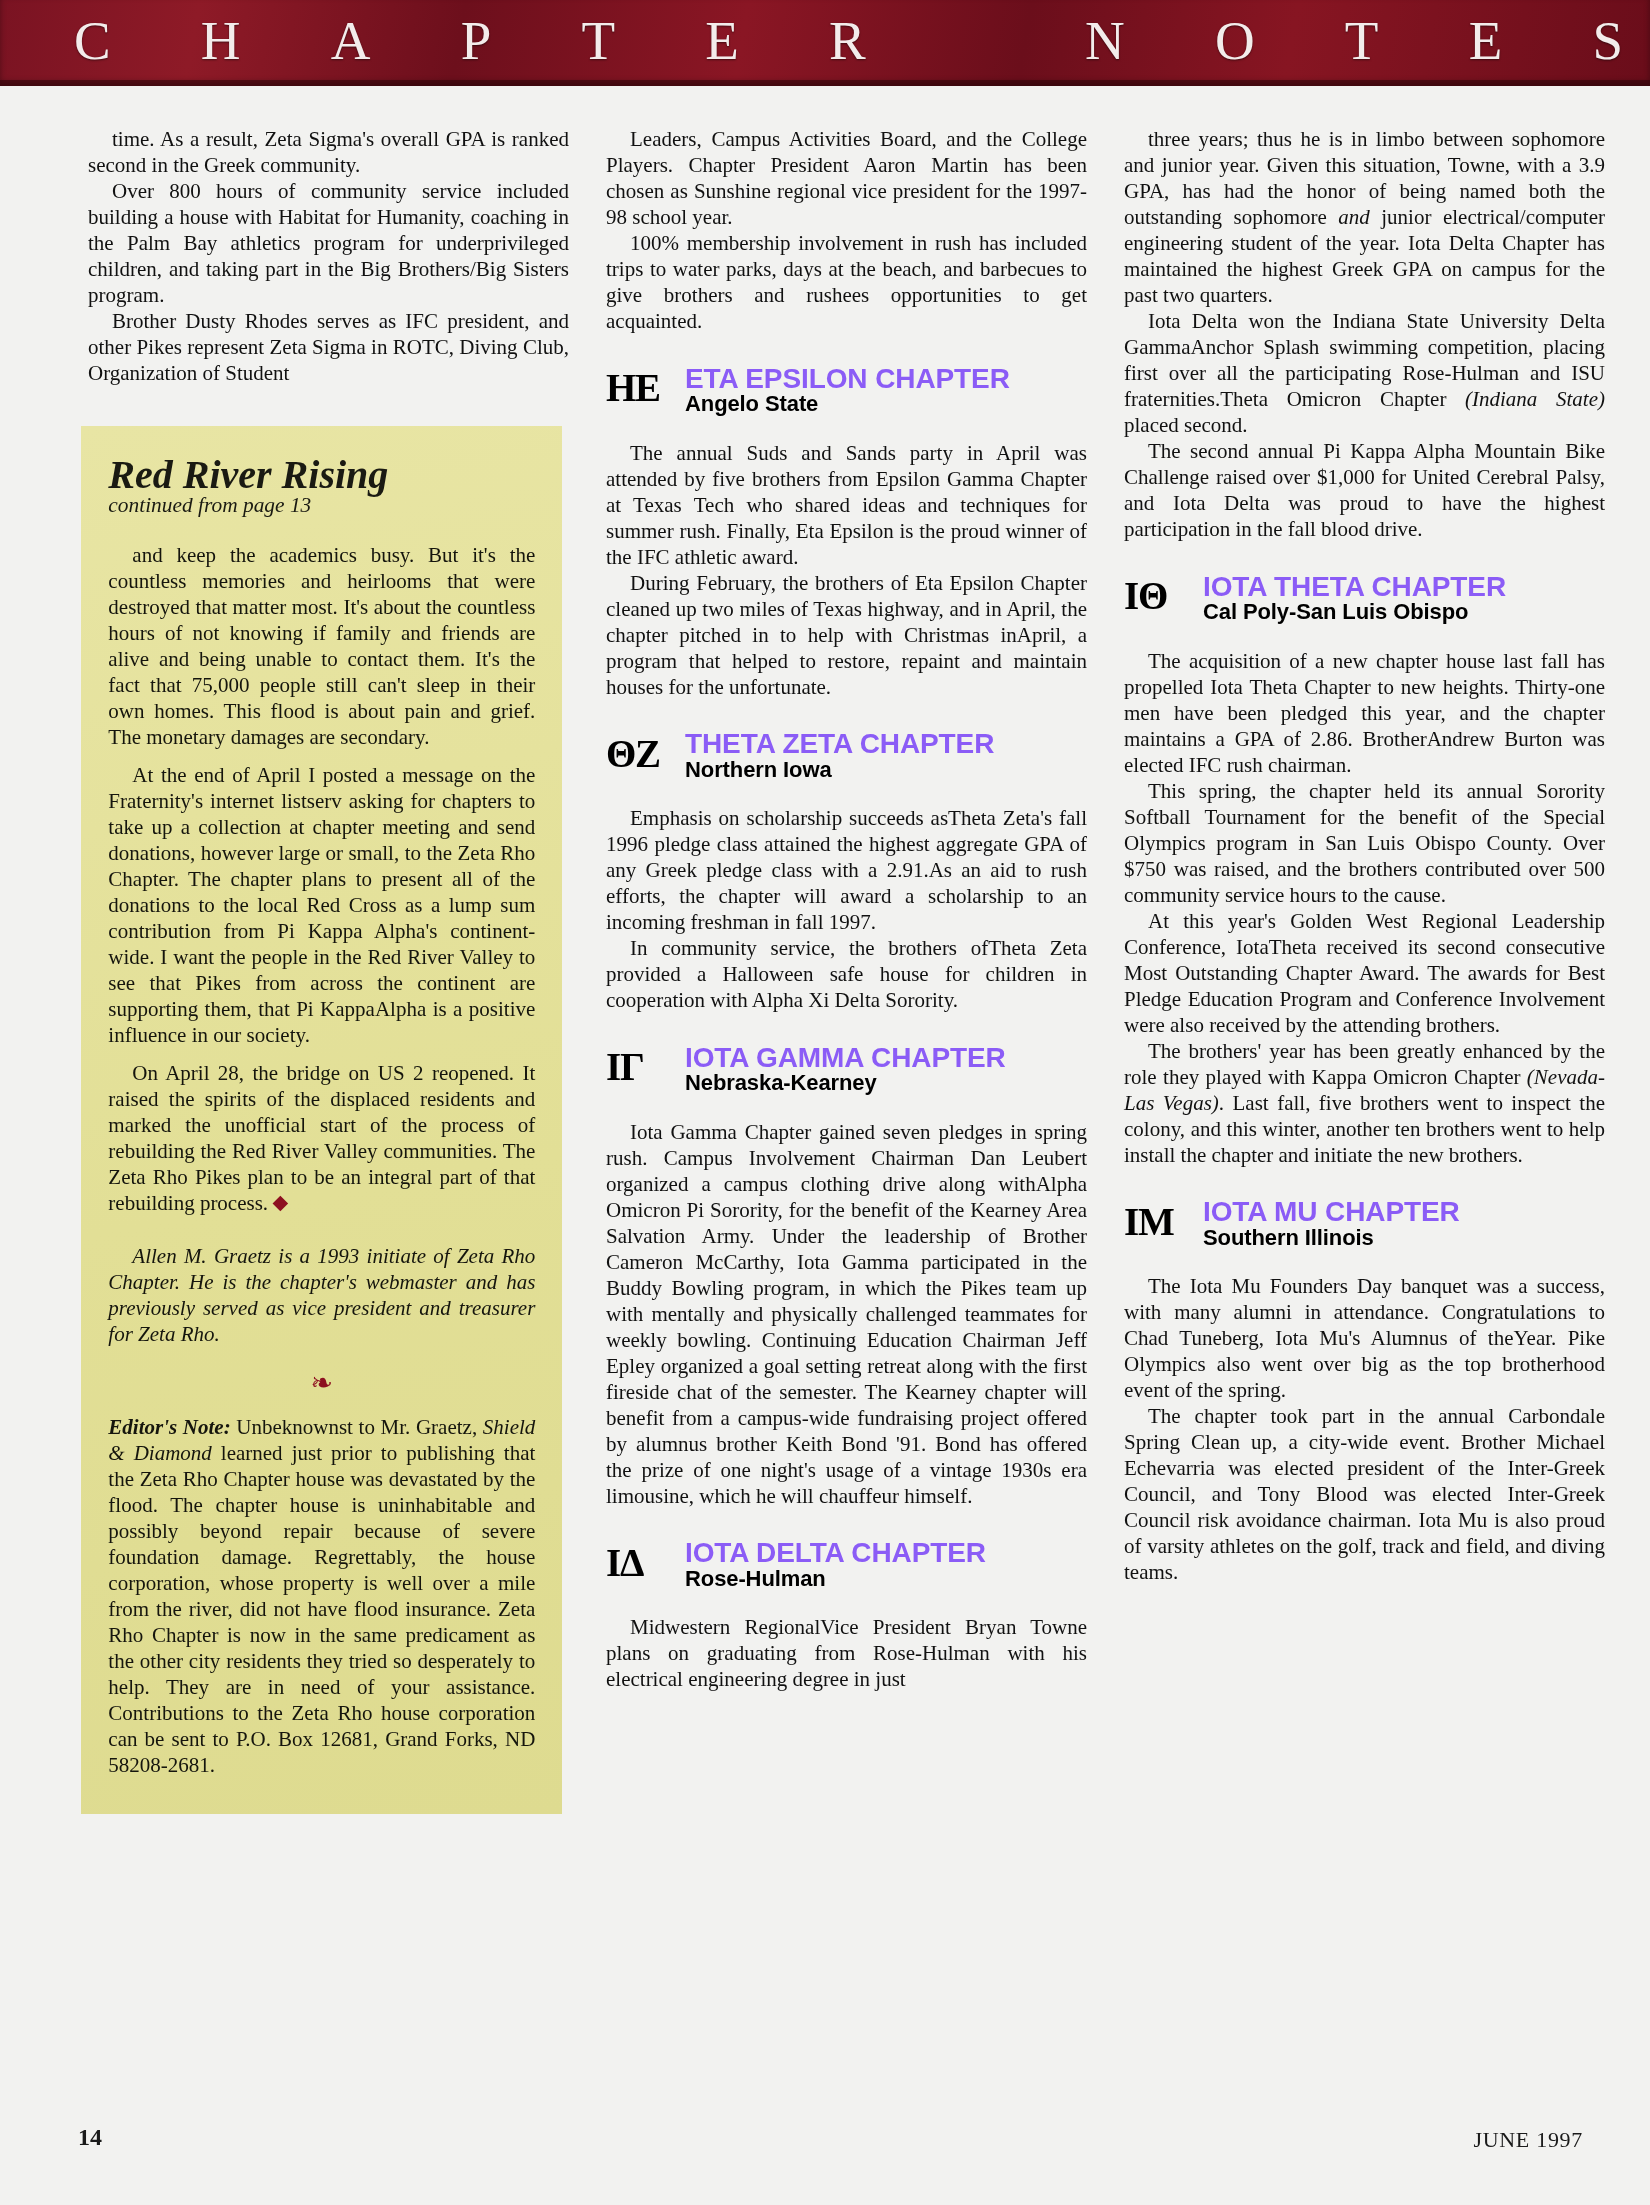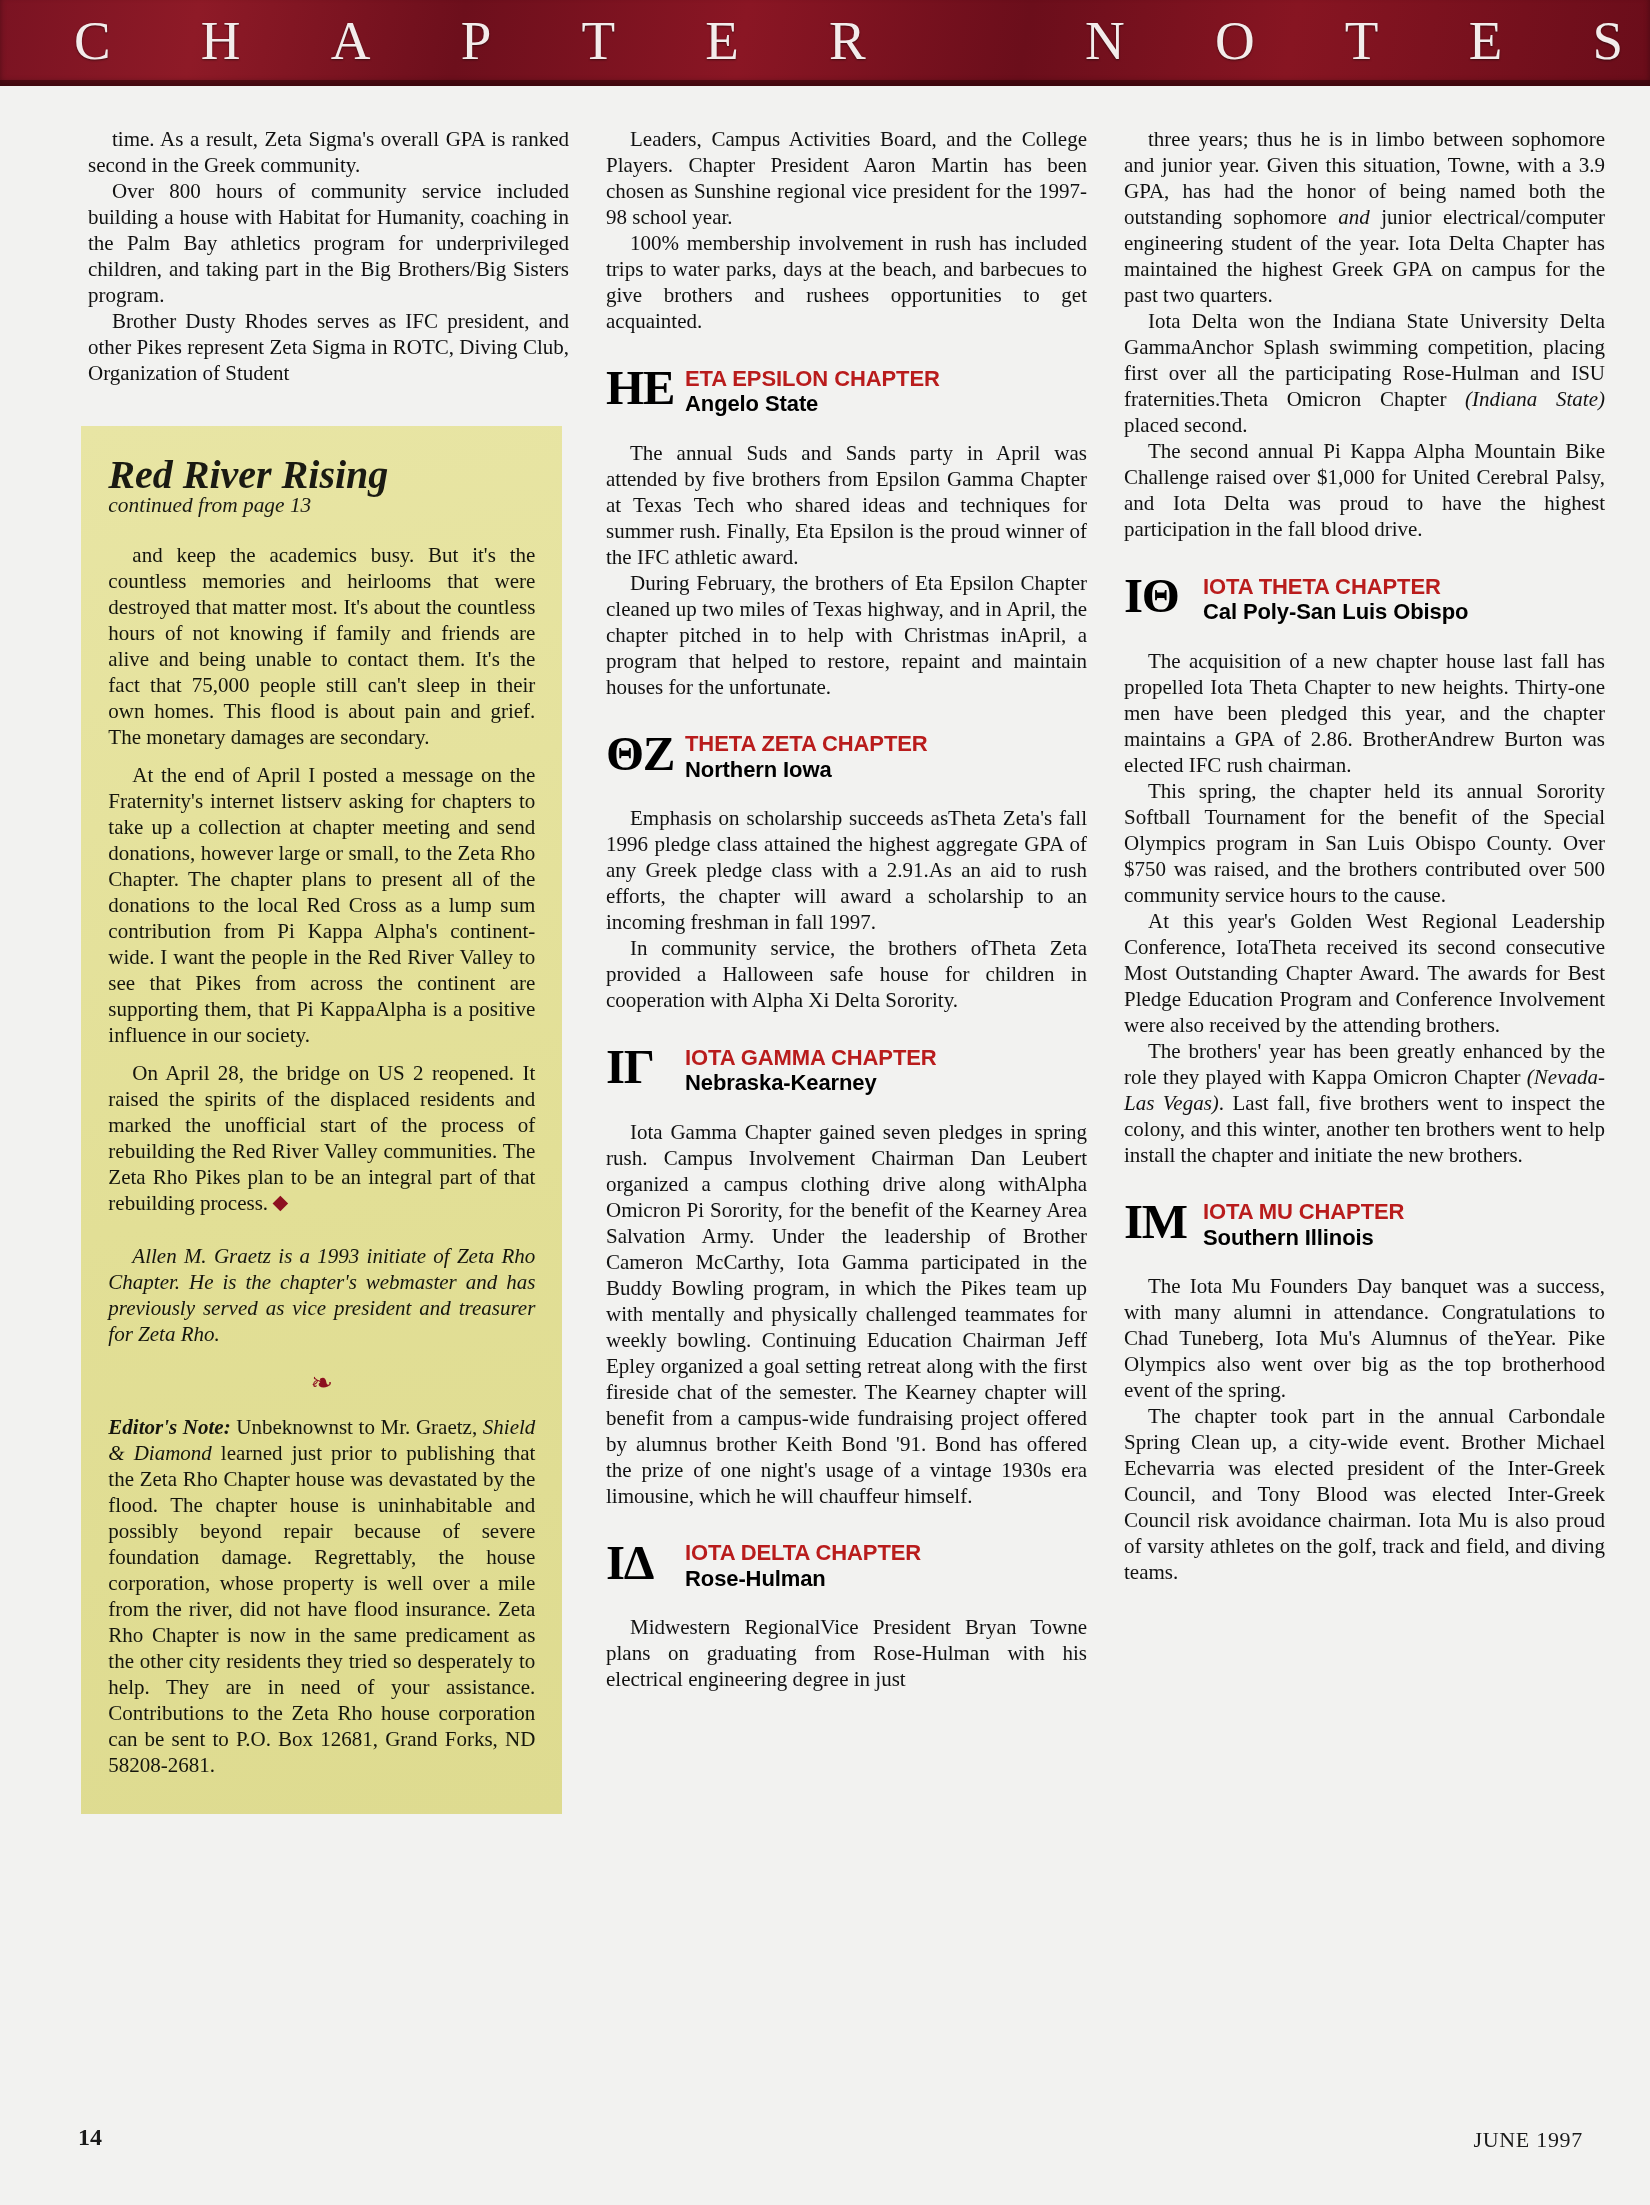--- a/index.html
+++ b/index.html
@@ -84,36 +84,36 @@
   
   .chapter-head {
     display: flex;
     align-items: flex-start;
     margin-top: 29px;
     margin-bottom: 23px;
   }
   .greek {
     font-family: "Liberation Serif", "DejaVu Serif", serif;
     font-weight: bold;
-    font-size: 49px;
+    font-size: 39px;
     line-height: 49px;
     color: #000;
     min-width: 79px;
     letter-spacing: -1.3px;
   }
   .chapter-names {
     font-family: "Liberation Sans", "DejaVu Sans", sans-serif;
     font-weight: bold;
     padding-top: 2.7px;
   }
   .chapter-line1 {
-    font-size: 22px;
+    font-size: 28px;
     line-height: 25.4px;
     letter-spacing: -0.1px;
-    color: #b91c1c;
+    color: #8b5cf6;
   }
   .chapter-line2 {
     font-size: 22px;
     line-height: 25.4px;
     letter-spacing: -0.1px;
     color: #000;
   }
 
   
   .sidebox {

